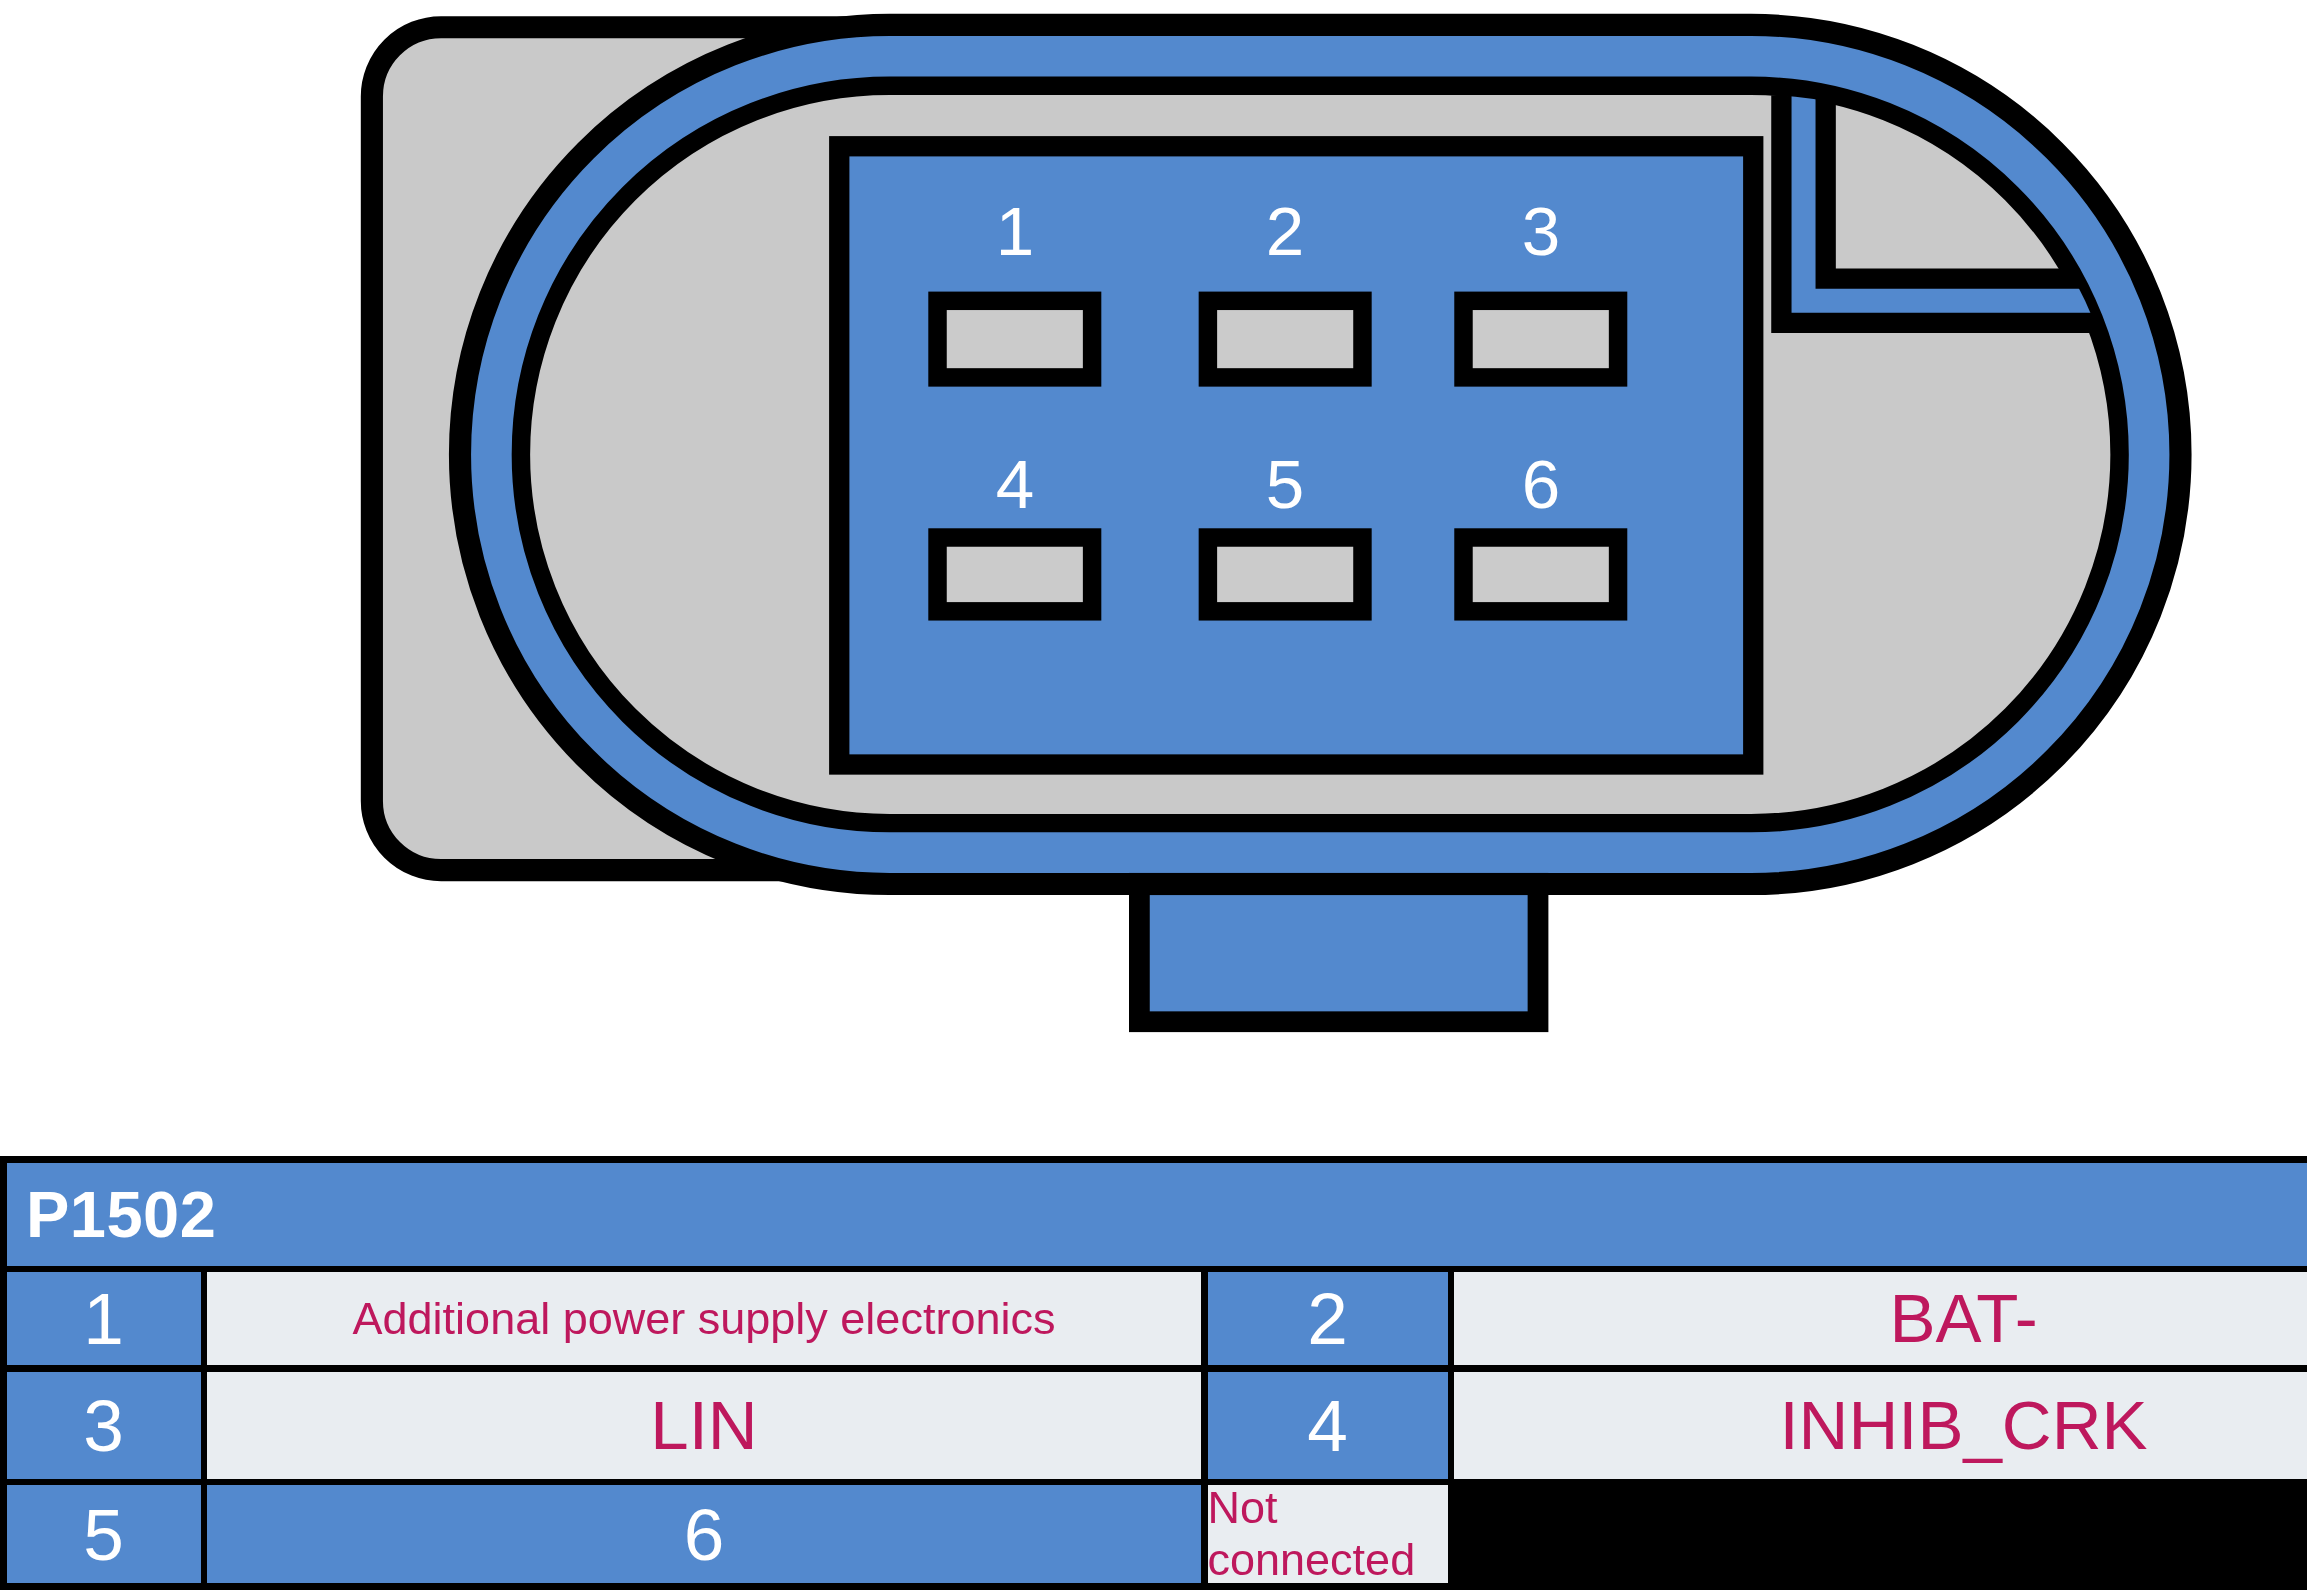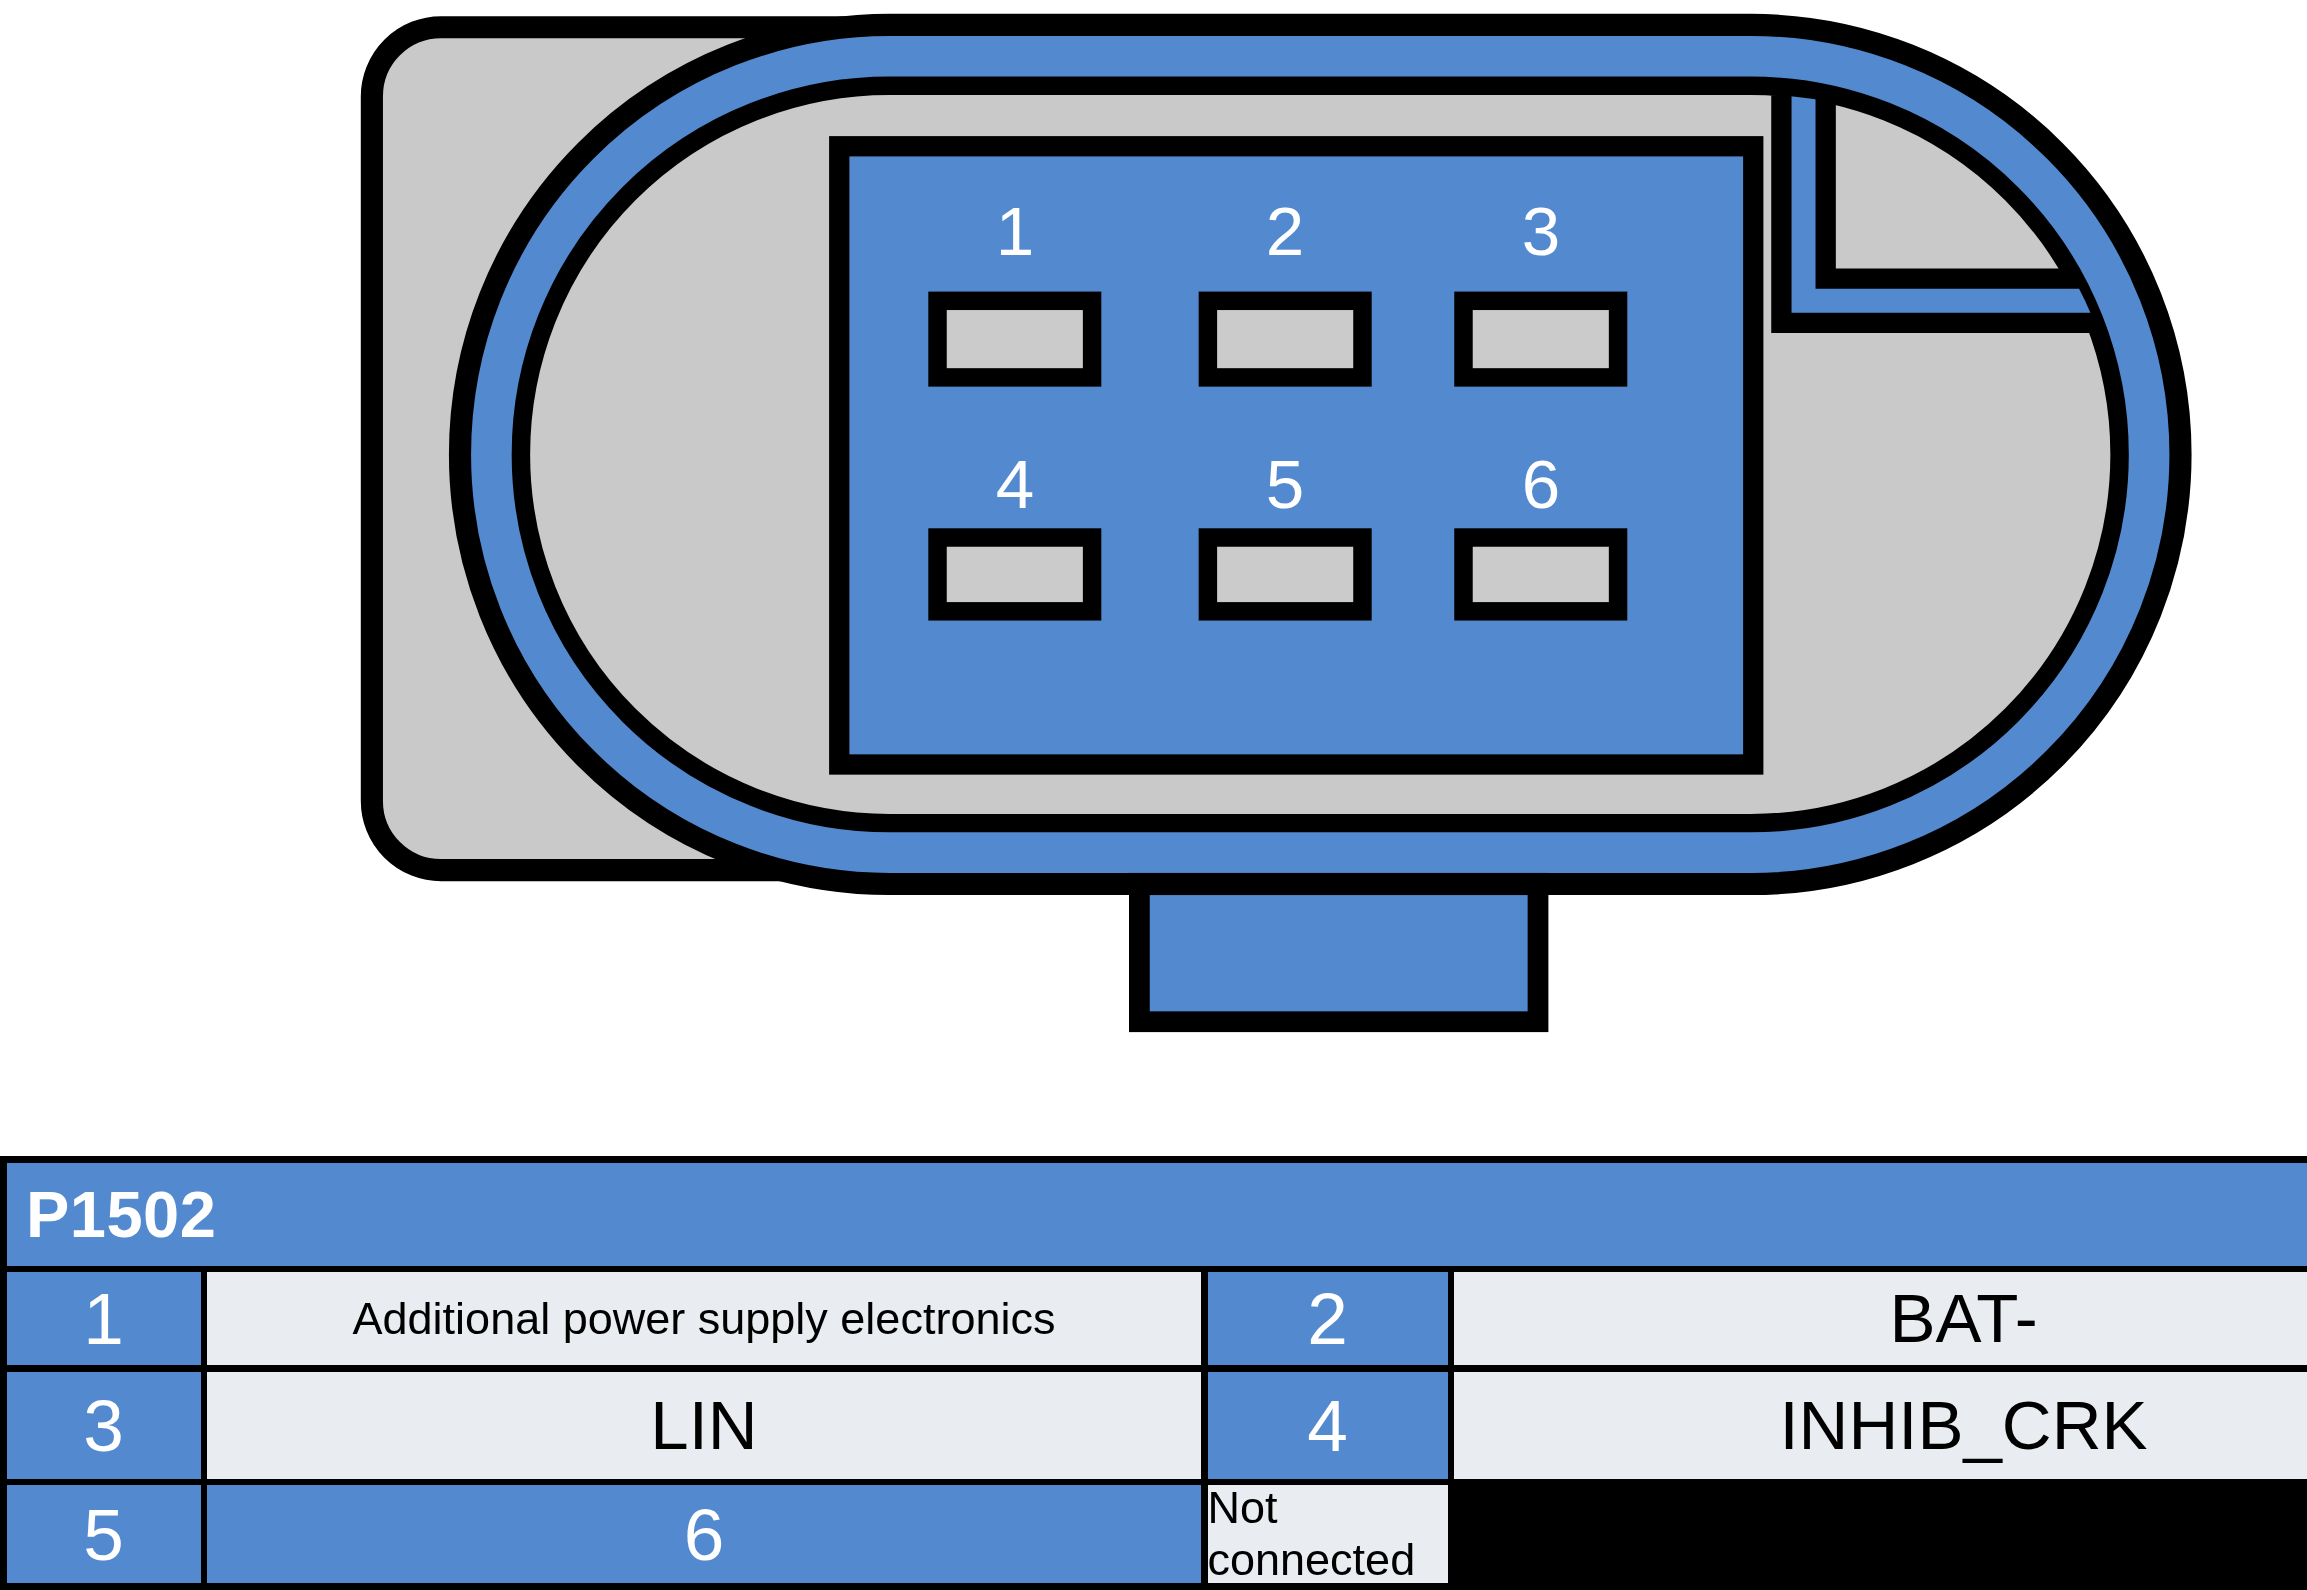--- a/index.html
+++ b/index.html
@@ -41,21 +41,21 @@
   }
   .cell{display:flex;align-items:center;justify-content:center;}
   .pin-cell{
     background:#5389CE;
     color:#ffffff;
     font-size:73px;
     font-weight:300;
   }
   .desc-cell{
     background:#E9EDF1;
-    color:#000000;
+    color:#be185d;
     font-size:69px;
     font-weight:400;
   }
   .desc-cell.small{font-size:45px;}
 </style>
 </head>
 <body>
 
 <div class="stage">
 

